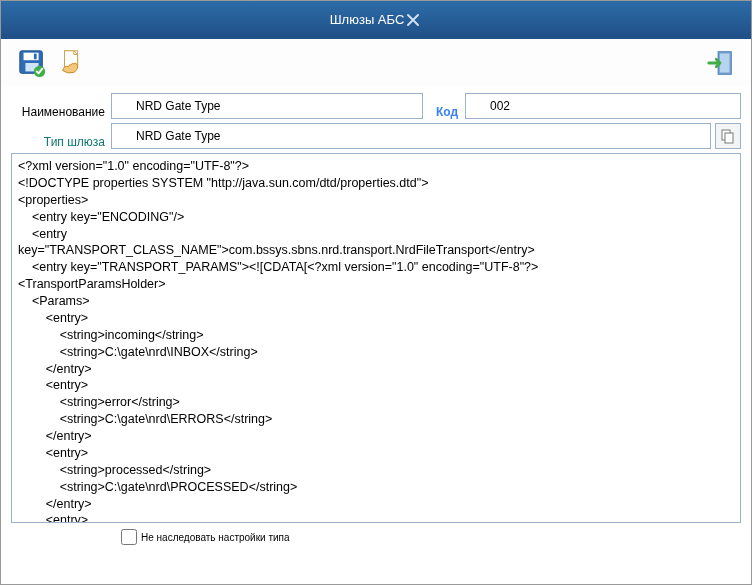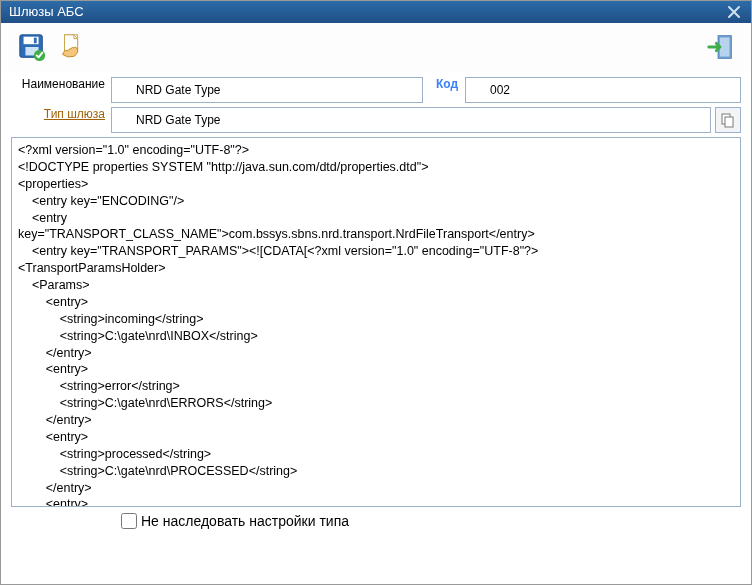--- a/index.html
+++ b/index.html
@@ -9,26 +9,26 @@
     font-size: 12px;
     background: #fff;
     width: 752px;
     height: 585px;
     overflow: hidden;
     border: 1px solid #999;
   }
   .titlebar {
     background: linear-gradient(to bottom, #2d6ca8 0%, #1f4f85 100%);
     color: #fff;
-    height: 22px;
+    height: 38px;
     line-height: 26px;
     padding: 0 8px;
     display: flex;
     align-items: center;
-    justify-content: space-between;
+    justify-content: center;
     font-size: 13px;
   }
   .titlebar .title { font-weight: normal; }
   .close-btn {
     width: 18px; height: 18px;
     display:flex;align-items:center;justify-content:center;
     color:#cfe0f0; cursor:pointer; font-size:16px;
   }
   .toolbar {
     height: 48px;
@@ -37,30 +37,30 @@
     align-items:center;
     padding: 0 16px;
     justify-content: space-between;
   }
   .toolbar .left { display:flex; gap:10px; align-items:center; }
   .content {
     padding: 6px 10px 6px 10px;
   }
   .row {
     display:flex;
-    align-items:flex-start;
+    align-items:flex-end;
     margin-bottom:4px;
   }
   .lbl {
     width: 100px;
     text-align: right;
     padding-right: 6px;
     color:#000;
   }
-  .lbl.link { text-decoration: underline; color:#a16207; cursor:pointer; }
+  .lbl.link { color:#0f766e; cursor:pointer; }
   input[type=text], .params-area {
     border: 1px solid #9ab1c9;
     background:#fff;
     font-family: inherit;
     font-size: 12px;
     padding: 4px 24px;
     height: 26px;
   }
   .row1 .name { flex:1; margin-right:6px; }
   .row1 .code-lbl { width:36px; text-align:center; color:#3b82f6;font-weight:bold;}
@@ -96,21 +96,21 @@
   }
   .params-area::-webkit-scrollbar { width:16px; }
   .params-area::-webkit-scrollbar-track { background:#eef0f2; border-left:1px solid #cfd6dd;}
   .params-area::-webkit-scrollbar-thumb { background:#c5cbd2; border:1px solid #a8b0b8; border-radius:2px;}
   .inherit-row {
     display:flex; align-items:center; padding-left: 110px; margin-top:6px;
   }
   .inherit-row input[type=checkbox]{
     width:16px;height:16px; margin:0 4px 0 0;
   }
-  .inherit-row label { font-size:14px; }
+  .inherit-row label { font-size:10px; }
   svg { display:block; }
 </style>
 </head>
 <body>
 
 <div class="titlebar">
   <span class="title">Шлюзы АБС</span>
   <span class="close-btn">
     <svg width="14" height="14" viewBox="0 0 14 14">
         <path d="M2 2 L12 12 M12 2 L2 12" stroke="#cfe0f0" stroke-width="2" stroke-linecap="round"></path>

